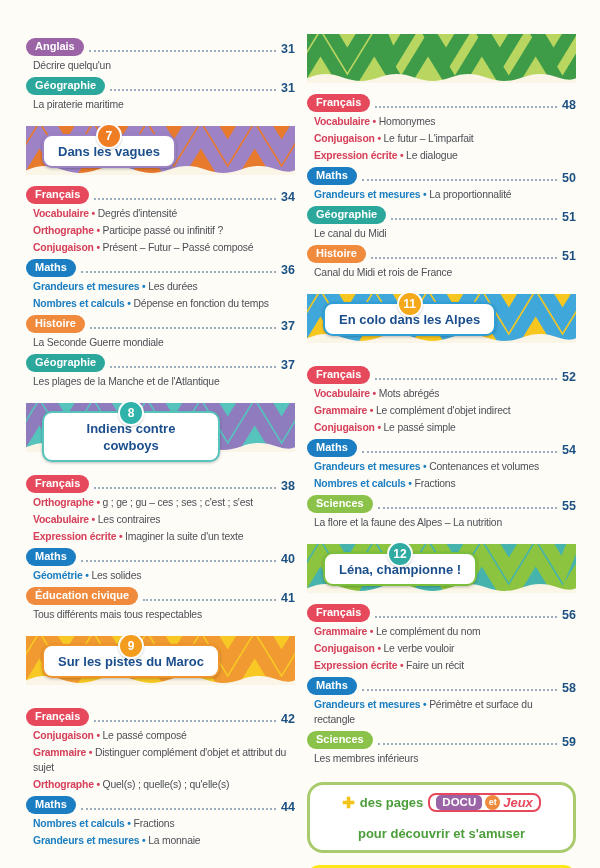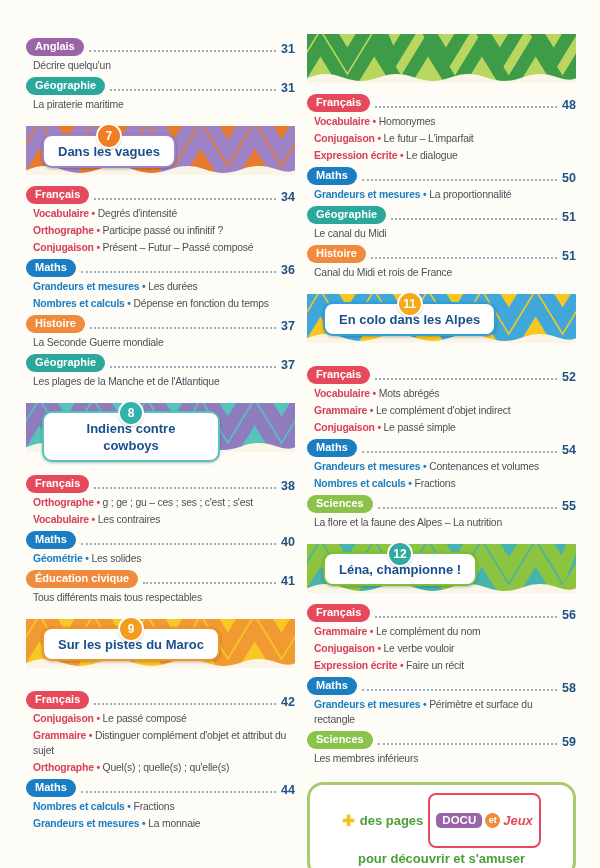--- a/index.html
+++ b/index.html
@@ -42,27 +42,27 @@
     border:2px solid #fff; box-shadow:0 1px 2px rgba(0,0,0,.2); }
   .stitle { color:#1A4E8C; font-weight:700; font-size:13px; line-height:17px; }
 
   
   .extras-box { margin-top:16px; border:3px solid #A9CB6E; border-radius:16px;
     background:#fff; padding:8px 4px 9px; text-align:center; color:#4C9E3B;
     font-weight:700; font-size:13px; }
   .extras-line1 { display:flex; align-items:center; justify-content:center; gap:5px; }
   .plus { color:#F2C417; font-size:15px; line-height:15px; }
   .dj { display:inline-flex; align-items:center; gap:3px; border:2px solid #E6495C;
-    border-radius:8px; background:#fff; padding:18px 6px; }
+    border-radius:8px; background:#fff; padding:0 6px; }
   .docu { background:#9B64A6; color:#fff; border-radius:5px; padding:0 6px;
     font-size:11.5px; font-weight:700; line-height:15px; }
   .et { background:#F08A3C; color:#fff; border-radius:50%; width:15px; height:15px;
     line-height:15px; font-size:9px; display:inline-block; text-align:center; }
   .jeux { color:#E6495C; font-style:italic; font-weight:700; font-size:13px; }
-  .extras-line2 { margin-top:3px; }
+  .extras-line2 { margin-top:14px; }
   .answers-box { margin-top:12px; background:#FFE619; border-radius:12px;
     text-align:center; padding:14px 8px; font-size:12.5px; }
   .ab-bold { color:#2F3038; font-weight:700; }
   .ab-rest { color:#8C8B66; }
 </style>
 </head>
 <body>
 
 <div class="page">
 
@@ -136,20 +136,21 @@
         <div class="stitle">Indiens contre cowboys</div>
       </div>
     </div>
     <div class="brow">
         <span class="badge b-red">Français</span>
         <span class="dots"></span>
         <span class="pnum">38</span>
       </div>
     <div class="lrow"><span class="kw kw-red">Orthographe</span><span class="ltxt">g ; ge ; gu – ces ; ses ; c'est ; s'est</span></div>
     <div class="lrow"><span class="kw kw-red">Vocabulaire</span><span class="ltxt">Les contraires</span></div>
+    <div class="lrow"><span class="kw kw-red">Expression écrite</span><span class="ltxt">Imaginer la suite d'un texte</span></div>
     <div class="brow">
         <span class="badge b-blue">Maths</span>
         <span class="dots"></span>
         <span class="pnum">40</span>
       </div>
     <div class="lrow"><span class="kw kw-blue">Géométrie</span><span class="ltxt">Les solides</span></div>
     <div class="brow">
         <span class="badge b-orange">Éducation civique</span>
         <span class="dots"></span>
         <span class="pnum">41</span>

